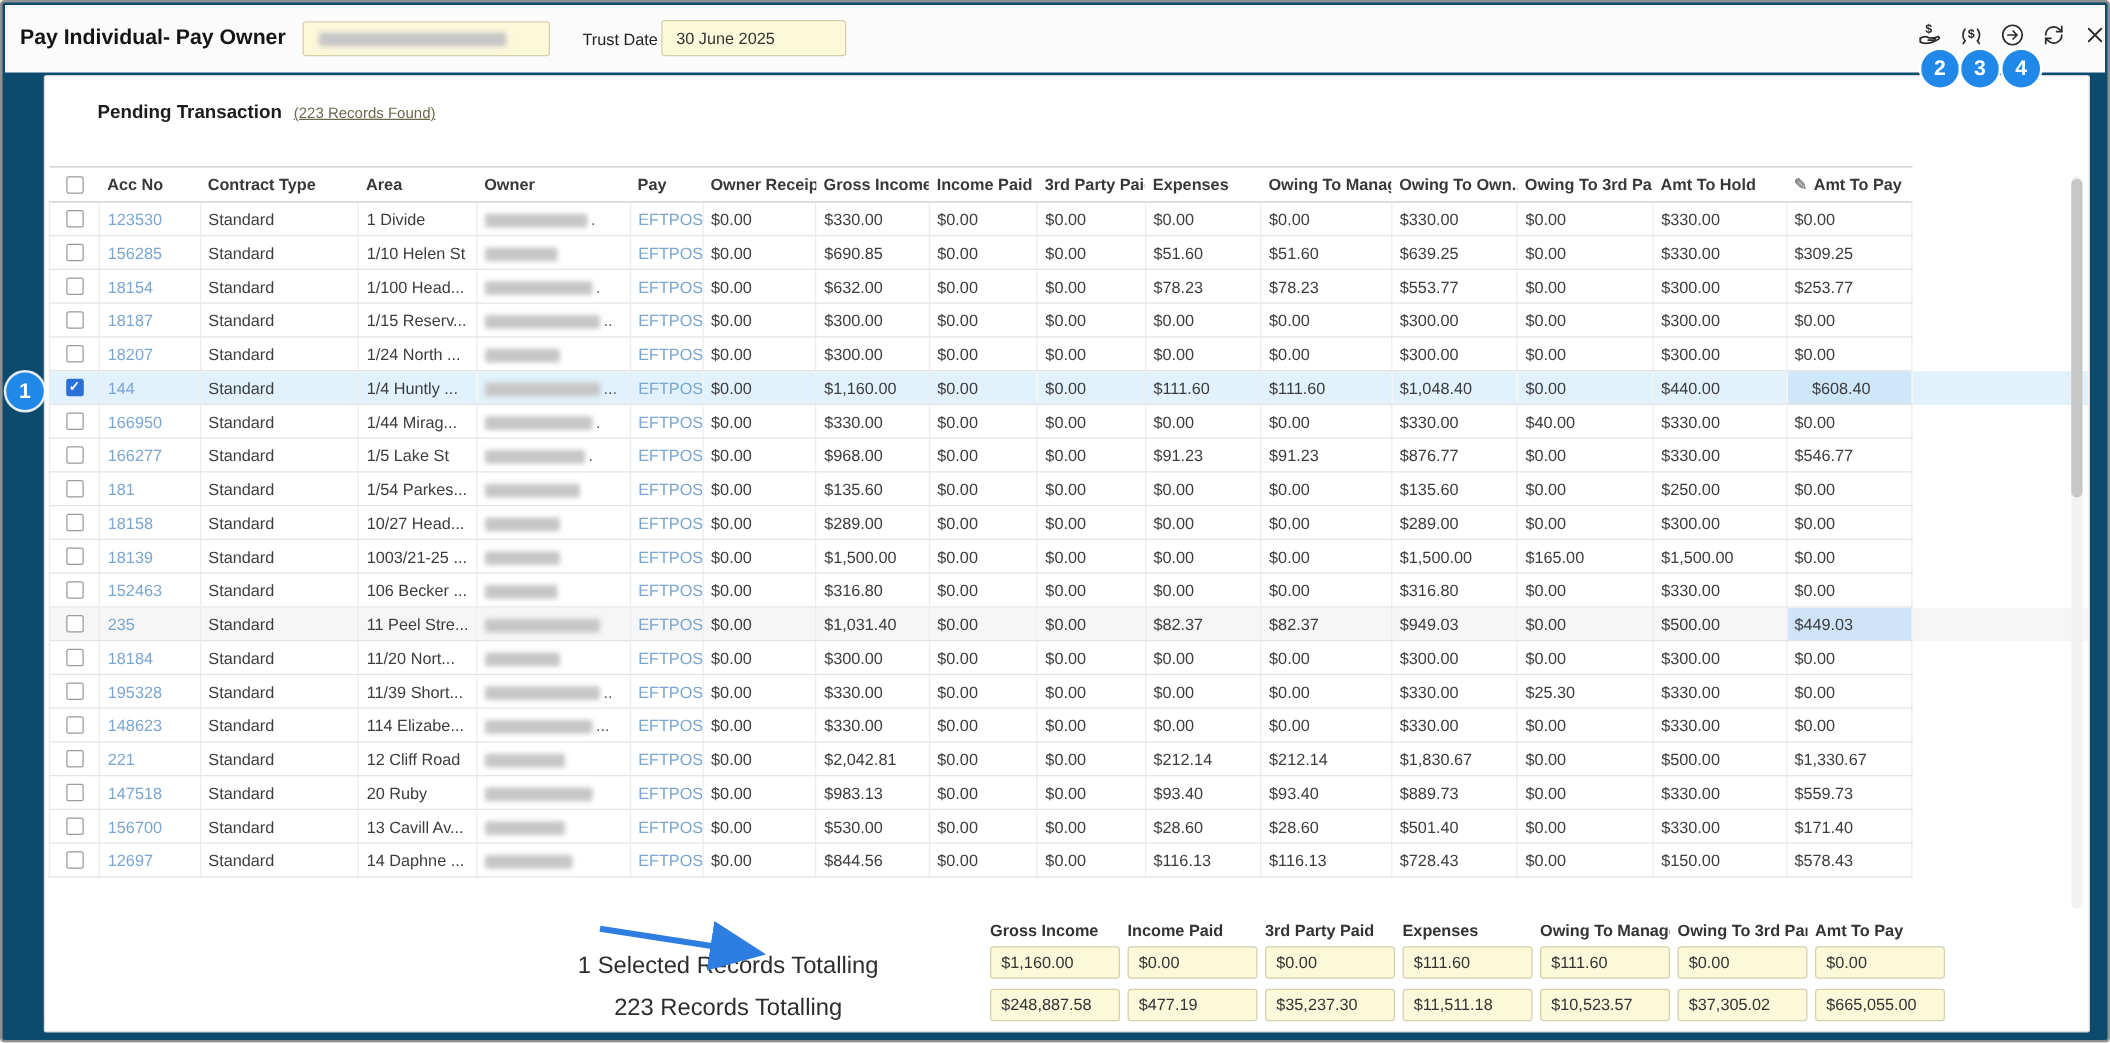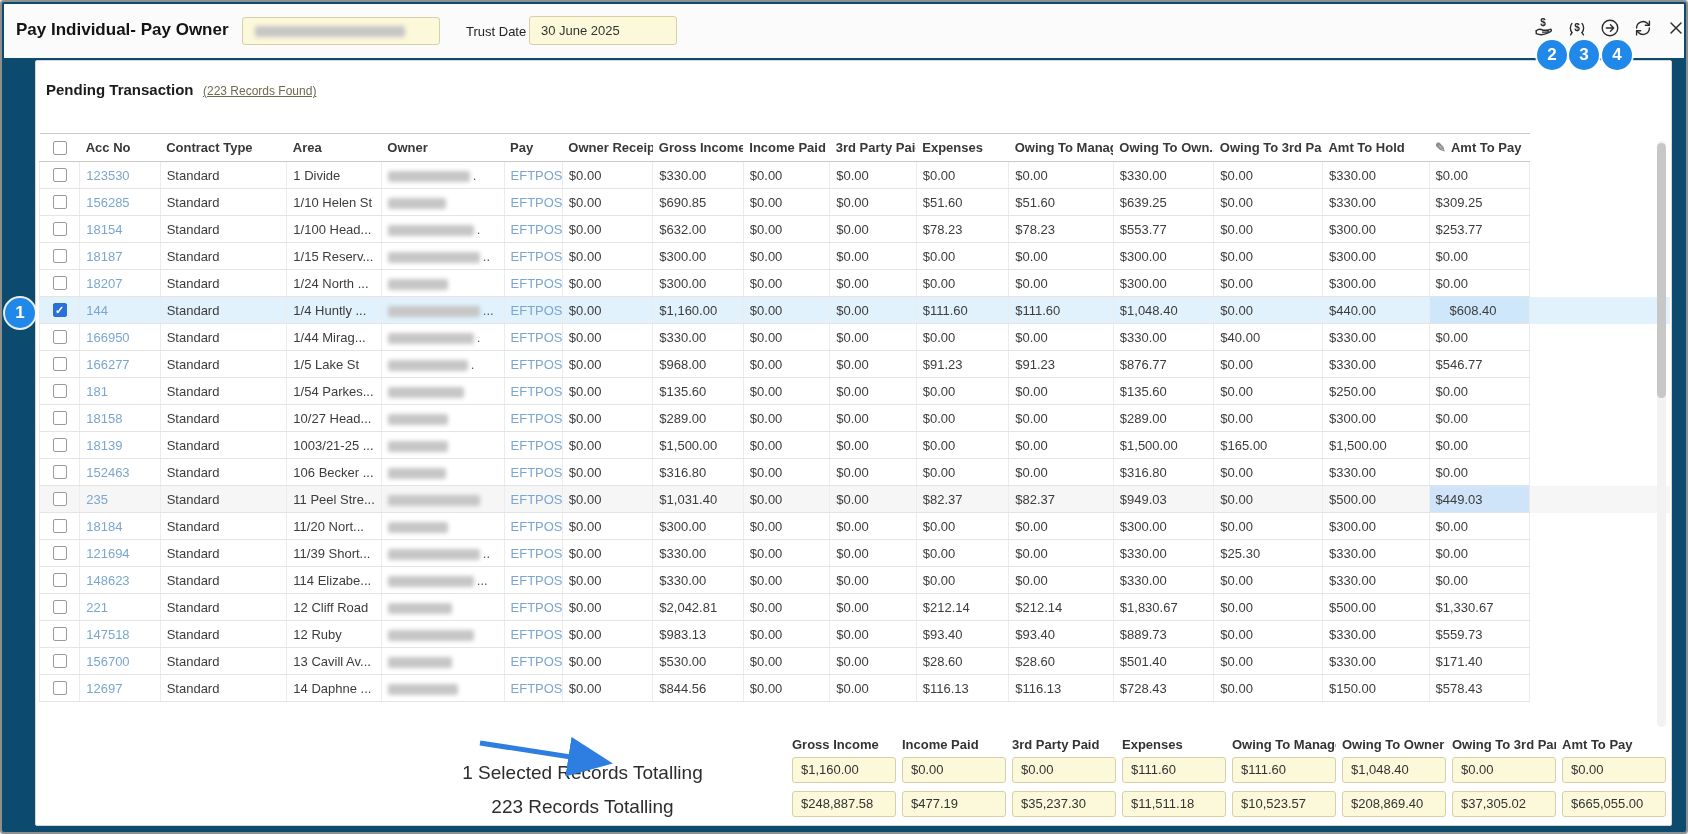--- a/index.html
+++ b/index.html
@@ -27,21 +27,21 @@
     font-size:17px;font-weight:bold;display:flex;align-items:center;justify-content:center;
     box-shadow:0 0 0 2px rgba(255,255,255,.9);z-index:9;}
   #callout-1{left:3px;top:296px;}
   #callout-2{left:1535px;top:38px;}
   #callout-3{left:1567px;top:38px;}
   #callout-4{left:1600px;top:38px;}
 
   
   .panel{position:absolute;left:33px;top:58px;width:1637px;height:766px;background:#fff;border:1px solid #d6d6d6;border-radius:2px;}
   .panel-heading{position:absolute;left:10px;top:20px;}
-  .panel-heading .h{font-size:15px;font-weight:bold;color:#1c1c1c;}
+  .panel-heading .h{font-size:15px;font-weight:bold;color:#1c1c1c;margin-left:32px;}
   .panel-heading .sub{font-size:12px;color:#6d6a4f;margin-left:5px;text-decoration:underline;}
 
   
   .grid-wrap{position:absolute;left:3px;top:72px;}
   table.grid{border-collapse:collapse;table-layout:fixed;width:1632px;font-size:13px;}
   .grid th{font-weight:bold;color:#383838;text-align:left;padding:5px 6px;white-space:nowrap;overflow:hidden;
     border-top:1px solid #c9c9c9;border-bottom:1px solid #c9c9c9;height:28px;}
   .grid th.fill,.grid td.fill{border:none;background:transparent;}
   .grid tr.sel td.fill{background:#e1f2fc;}
   .grid tr.hov td.fill{background:#f6f6f6;}
@@ -478,21 +478,21 @@
               <td class="c-owing_owner">$300.00</td>
               <td class="c-owing_3rd">$0.00</td>
               <td class="c-amt_hold">$300.00</td>
               <td class="c-amt_pay">$0.00</td>
               <td class="fill"></td>
             </tr>
             <tr>
               <td class="cb-cell">
                 <div class="cb"></div>
               </td>
-              <td class="c-acc">121694</td>
+              <td class="c-acc">195328</td>
               <td class="c-contract">Standard</td>
               <td class="c-area">11/39 Short...</td>
               <td class="c-owner"><span class="smudge" style="width: 92px;"></span><span class="osuf">..</span></td>
               <td class="c-pay">EFTPOS</td>
               <td class="c-owner_receipt">$0.00</td>
               <td class="c-gross">$330.00</td>
               <td class="c-income_paid">$0.00</td>
               <td class="c-third_party">$0.00</td>
               <td class="c-expenses">$0.00</td>
               <td class="c-owing_mgr">$0.00</td>
@@ -543,21 +543,21 @@
               <td class="c-amt_hold">$500.00</td>
               <td class="c-amt_pay">$1,330.67</td>
               <td class="fill"></td>
             </tr>
             <tr>
               <td class="cb-cell">
                 <div class="cb"></div>
               </td>
               <td class="c-acc">147518</td>
               <td class="c-contract">Standard</td>
-              <td class="c-area">12 Ruby</td>
+              <td class="c-area">20 Ruby</td>
               <td class="c-owner"><span class="smudge" style="width: 86px;"></span></td>
               <td class="c-pay">EFTPOS</td>
               <td class="c-owner_receipt">$0.00</td>
               <td class="c-gross">$983.13</td>
               <td class="c-income_paid">$0.00</td>
               <td class="c-third_party">$0.00</td>
               <td class="c-expenses">$93.40</td>
               <td class="c-owing_mgr">$93.40</td>
               <td class="c-owing_owner">$889.73</td>
               <td class="c-owing_3rd">$0.00</td>
@@ -637,25 +637,20 @@
           <div class="slab">Expenses</div>
           <div class="yfield sfield">$111.60</div>
           <div class="yfield sfield">$11,511.18</div>
         </div>
         <div class="scol">
           <div class="slab">Owing To Manager</div>
           <div class="yfield sfield">$111.60</div>
           <div class="yfield sfield">$10,523.57</div>
         </div>
         <div class="scol">
-          <div class="slab">Owing To Owner</div>
-          <div class="yfield sfield">$1,048.40</div>
-          <div class="yfield sfield">$208,869.40</div>
-        </div>
-        <div class="scol">
           <div class="slab">Owing To 3rd Party</div>
           <div class="yfield sfield">$0.00</div>
           <div class="yfield sfield">$37,305.02</div>
         </div>
         <div class="scol">
           <div class="slab">Amt To Pay</div>
           <div class="yfield sfield">$0.00</div>
           <div class="yfield sfield">$665,055.00</div>
         </div>
       </div>

